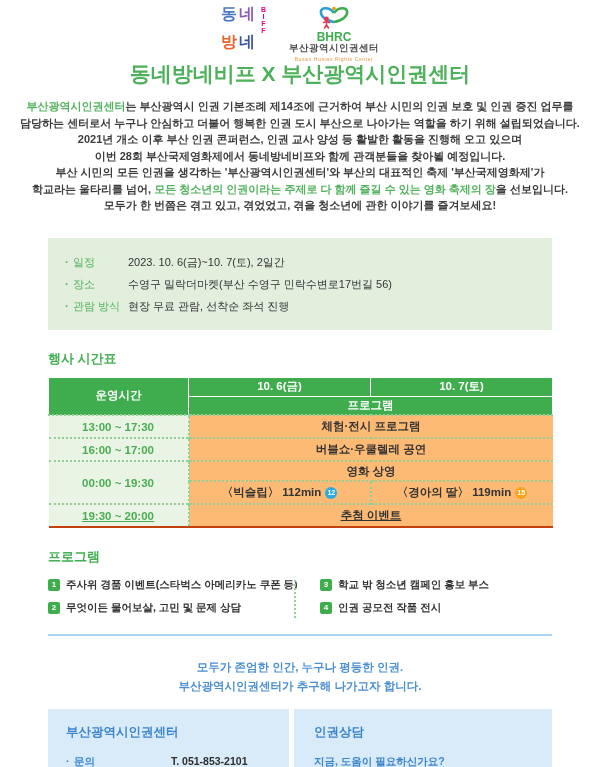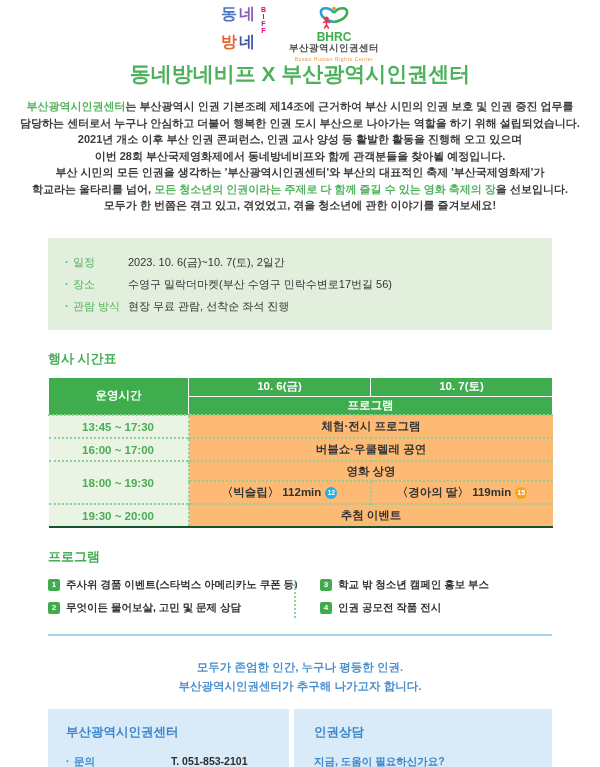--- a/index.html
+++ b/index.html
@@ -33,21 +33,21 @@
   .ival { color:#333; font-weight:400; }
   
   .sec-h { margin:20px 48px 0; color:#43b054; font-size:13px; font-weight:bold; }
   
   .sched { margin:9px 48px 0; border-collapse:collapse; width:504px; table-layout:fixed; font-size:11.5px; }
   .sched td { text-align:center; padding:0; }
   .sched .th { background:#3fad4e; color:#fff; font-weight:bold; height:19px; border:1.5px solid #fff; }
   .sched .time { background:#eaf4e5; color:#4aad53; font-weight:bold; height:23px; border-top:2px dotted #94cf97; }
   .sched .prog { background:#fdba74; color:#333; font-weight:bold; border-top:2px dotted #94cf97; border-left:2px dotted #94cf97; height:23px; }
   .sched .subrow { height:22px; }
-  .sched tr:last-child td { border-bottom:2px solid #14532d; }
+  .sched tr:last-child td { border-bottom:2px solid #c2410c;text-decoration:underline; }
   .rate { display:inline-block; width:12px; height:12px; border-radius:50%; color:#fff; font-size:7px; line-height:12px; font-weight:bold; vertical-align:1px; margin-left:4px; text-align:center; }
   .rate.b { background:#29abe2; }
   .rate.o { background:#f7a31d; }
   
   .plist { margin:12px 48px 0; display:flex; position:relative; }
   .pcol { width:50%; }
   .pcol.r { padding-left:20px; }
   .pdiv { position:absolute; left:246px; top:2px; bottom:6px; border-left:2px dotted #94cf97; }
   .pitem { display:flex; align-items:center; margin-bottom:9px; font-size:10.5px; font-weight:600; color:#333; }
   .pnum { width:12px; height:12px; background:#3fad4e; color:#fff; border-radius:2px; font-size:8px; line-height:12px; text-align:center; margin-right:6px; font-weight:bold; flex:none; }
@@ -140,29 +140,29 @@
     <tbody>
         <tr>
       <td class="th" rowspan="2">운영시간</td>
       <td class="th">10. 6(금)</td>
       <td class="th">10. 7(토)</td>
     </tr>
     <tr>
       <td class="th" colspan="2">프로그램</td>
     </tr>
     <tr>
-      <td class="time">13:45 ~ 17:30</td>
+      <td class="time">13:00 ~ 17:30</td>
       <td class="prog" colspan="2">체험·전시 프로그램</td>
     </tr>
     <tr>
       <td class="time">16:00 ~ 17:00</td>
       <td class="prog" colspan="2">버블쇼·우쿨렐레 공연</td>
     </tr>
     <tr>
-      <td class="time" rowspan="2">18:00 ~ 19:30</td>
+      <td class="time" rowspan="2">00:00 ~ 19:30</td>
       <td class="prog" colspan="2" style="height:20px">영화 상영</td>
     </tr>
     <tr class="subrow">
       <td class="prog"><span>〈빅슬립〉 112min</span><span class="rate b">12</span></td>
       <td class="prog"><span>〈경아의 딸〉 119min</span><span class="rate o">15</span></td>
     </tr>
     <tr>
       <td class="time">19:30 ~ 20:00</td>
       <td class="prog" colspan="2">추첨 이벤트</td>
     </tr>

